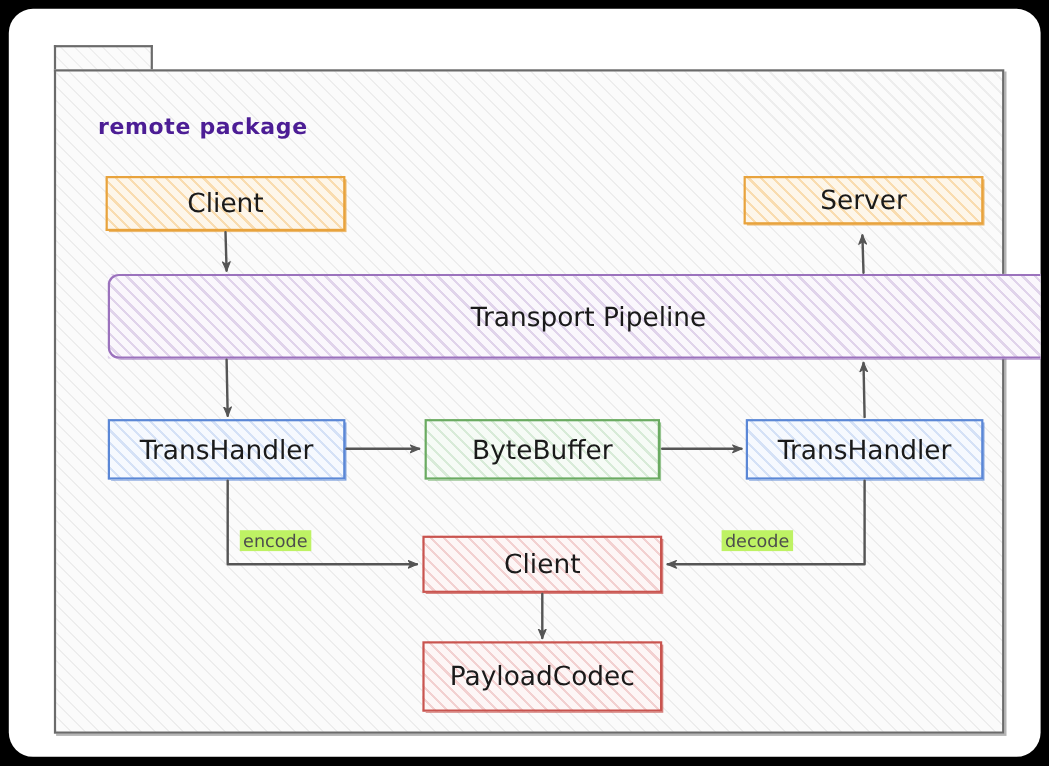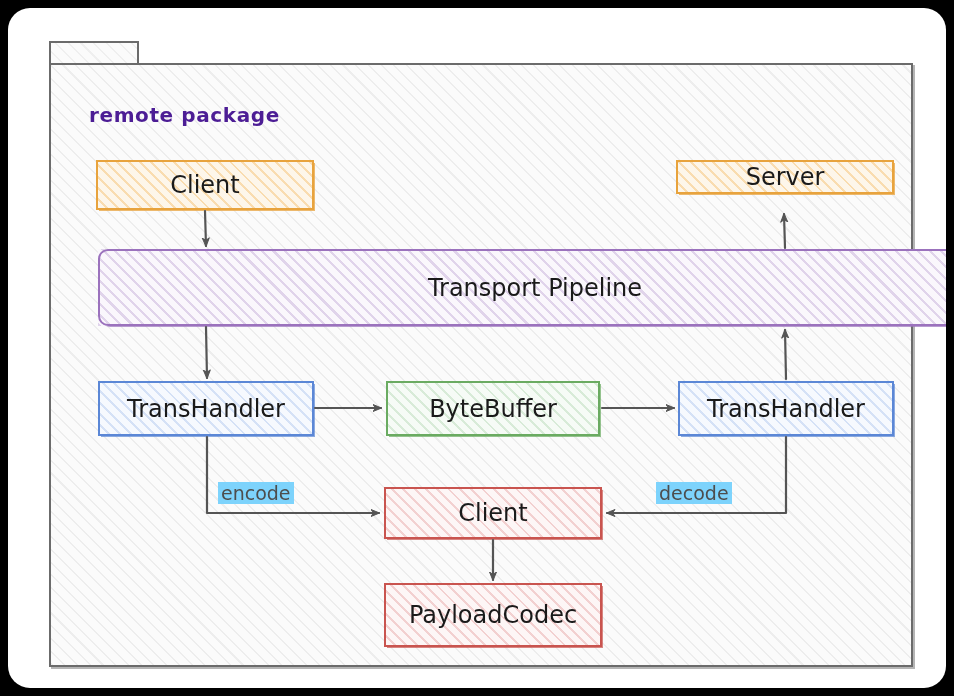--- a/index.html
+++ b/index.html
@@ -76,22 +76,22 @@
         rgba(255,255,255,0) 2px, rgba(255,255,255,0) 8px),
       #fdf6f6;}
   .red .brd{border:2.5px solid #c9544f;
       box-shadow:2px 2px 0 -1px rgba(201,84,79,.7);}
 
   
   #arrows{position:absolute;left:0;top:0;width:954px;height:696px;
           pointer-events:none;z-index:5;}
   .edge{fill:none;stroke:#555;stroke-width:2.2;stroke-linecap:round;
         stroke-linejoin:round;}
-  .elabel{position:absolute;z-index:6;font-size:19px;color:#4d4d4d;
-     background:#7dd3fc;padding:0 3px;
+  .elabel{position:absolute;z-index:6;font-size:16px;color:#4d4d4d;
+     background:#bef264;padding:0 3px;
      font-family:"DejaVu Sans","Liberation Sans",sans-serif;}
 </style>
 </head>
 <body>
 
 <div id="stage">
   <div class="card">
 
     <div class="pkg-tab">
       <div class="hatch-bg"></div>
@@ -100,21 +100,21 @@
       <div class="hatch-bg"></div>
     </div>
     <div class="pkg-label">remote package</div>
 
     <div class="node orange" style="left:88px;top:152px;width:218px;height:50px;">
       <div class="fill"></div>
       <div class="brd"></div>
       <span class="lbl">Client</span>
     </div>
 
-    <div class="node orange" style="left:668px;top:152px;width:218px;height:34px;">
+    <div class="node orange" style="left:668px;top:152px;width:218px;height:44px;">
       <div class="fill"></div>
       <div class="brd"></div>
       <span class="lbl">Server</span>
     </div>
 
     <div class="node purple" style="left:90px;top:241px;width:874px;height:77px;">
       <div class="fill"></div>
       <div class="brd"></div>
       <span class="lbl">Transport Pipeline</span>
     </div>

